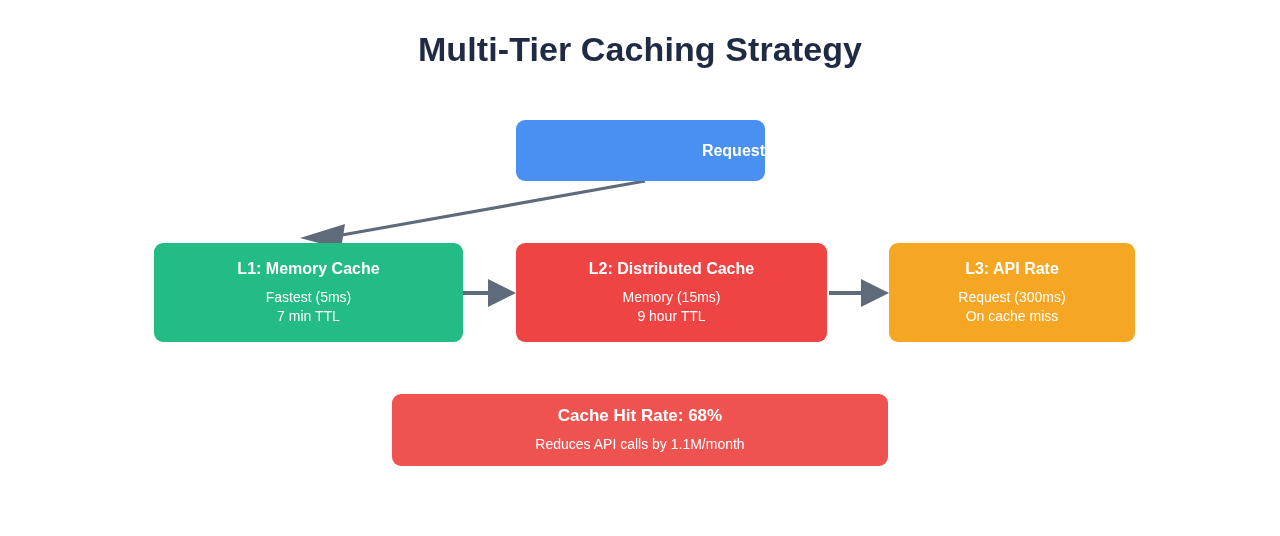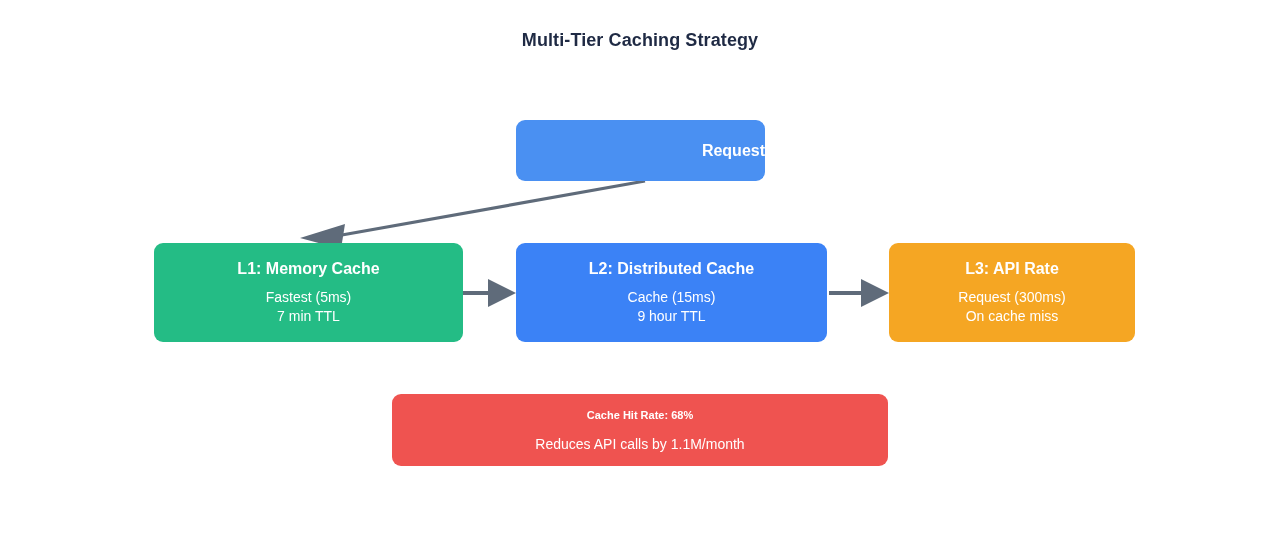--- a/index.html
+++ b/index.html
@@ -23,21 +23,21 @@
     width: 1280px;
     height: 536px;
   }
 
   .diagram-title {
     position: absolute;
     left: 0;
     top: 30px;
     width: 1280px;
     text-align: center;
-    font-size: 18px;
+    font-size: 34px;
     font-weight: bold;
     color: #1f2a44;
     letter-spacing: 0.1px;
   }
 
   .node {
     position: absolute;
     box-sizing: border-box;
     border-radius: 9px;
     display: flex;
@@ -92,21 +92,21 @@
     width: 246px;
     height: 99px;
   }
   #node-hitrate {
     left: 392px;
     top: 394px;
     width: 496px;
     height: 72px;
   }
   #node-hitrate .node-title {
-    font-size: 11px;
+    font-size: 17px;
     text-align: right;
   }
 
   svg.edges {
     position: absolute;
     left: 0;
     top: 0;
     width: 1280px;
     height: 536px;
     z-index: 1;
@@ -141,23 +141,23 @@
   <div class="node" id="node-request" style="background:#4a90f2">
     <div class="node-title">Request</div>
   </div>
 
   <div class="node has-sub" id="node-l1" style="background:#24bc85">
     <div class="node-title">L1: Memory Cache</div>
     <div class="node-sub">Fastest (5ms)</div>
     <div class="node-sub">7 min TTL</div>
   </div>
 
-  <div class="node has-sub" id="node-l2" style="background:#3b82f6">
+  <div class="node has-sub" id="node-l2" style="background:#ef4444">
     <div class="node-title">L2: Distributed Cache</div>
-    <div class="node-sub">Cache (15ms)</div>
+    <div class="node-sub">Memory (15ms)</div>
     <div class="node-sub">9 hour TTL</div>
   </div>
 
   <div class="node has-sub" id="node-l3" style="background:#f5a623">
     <div class="node-title">L3: API Rate</div>
     <div class="node-sub">Request (300ms)</div>
     <div class="node-sub">On cache miss</div>
   </div>
 
   <div class="node has-sub" id="node-hitrate" style="background:#ef5350">

